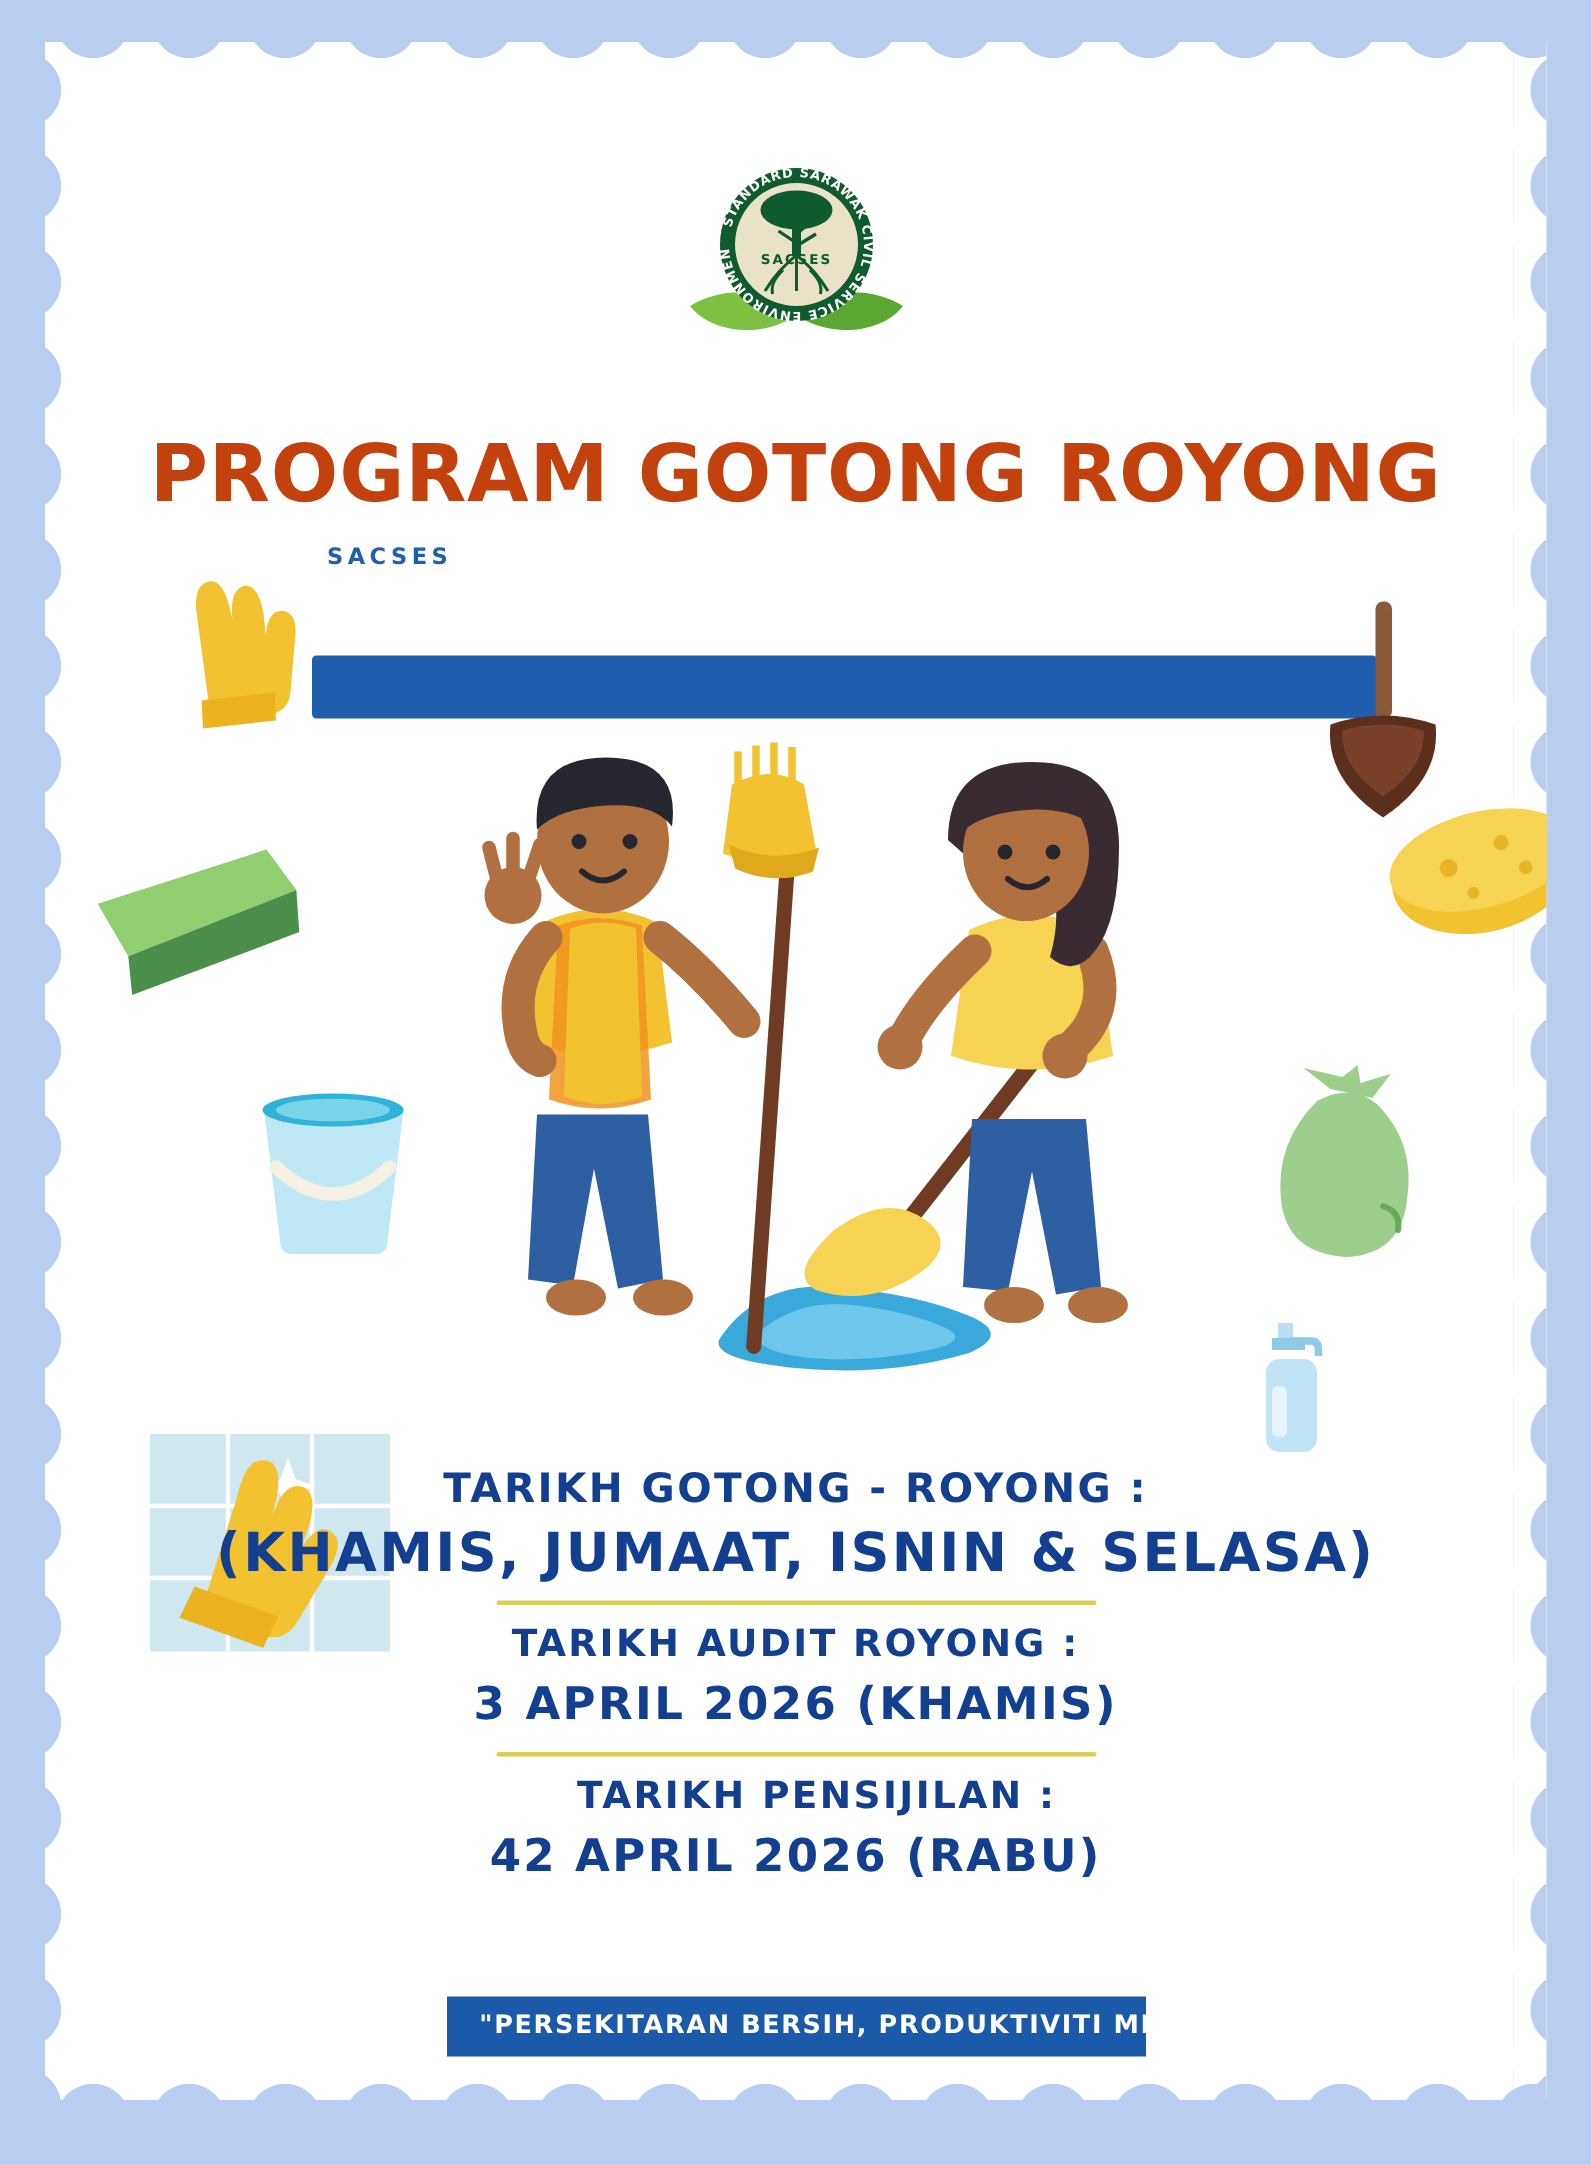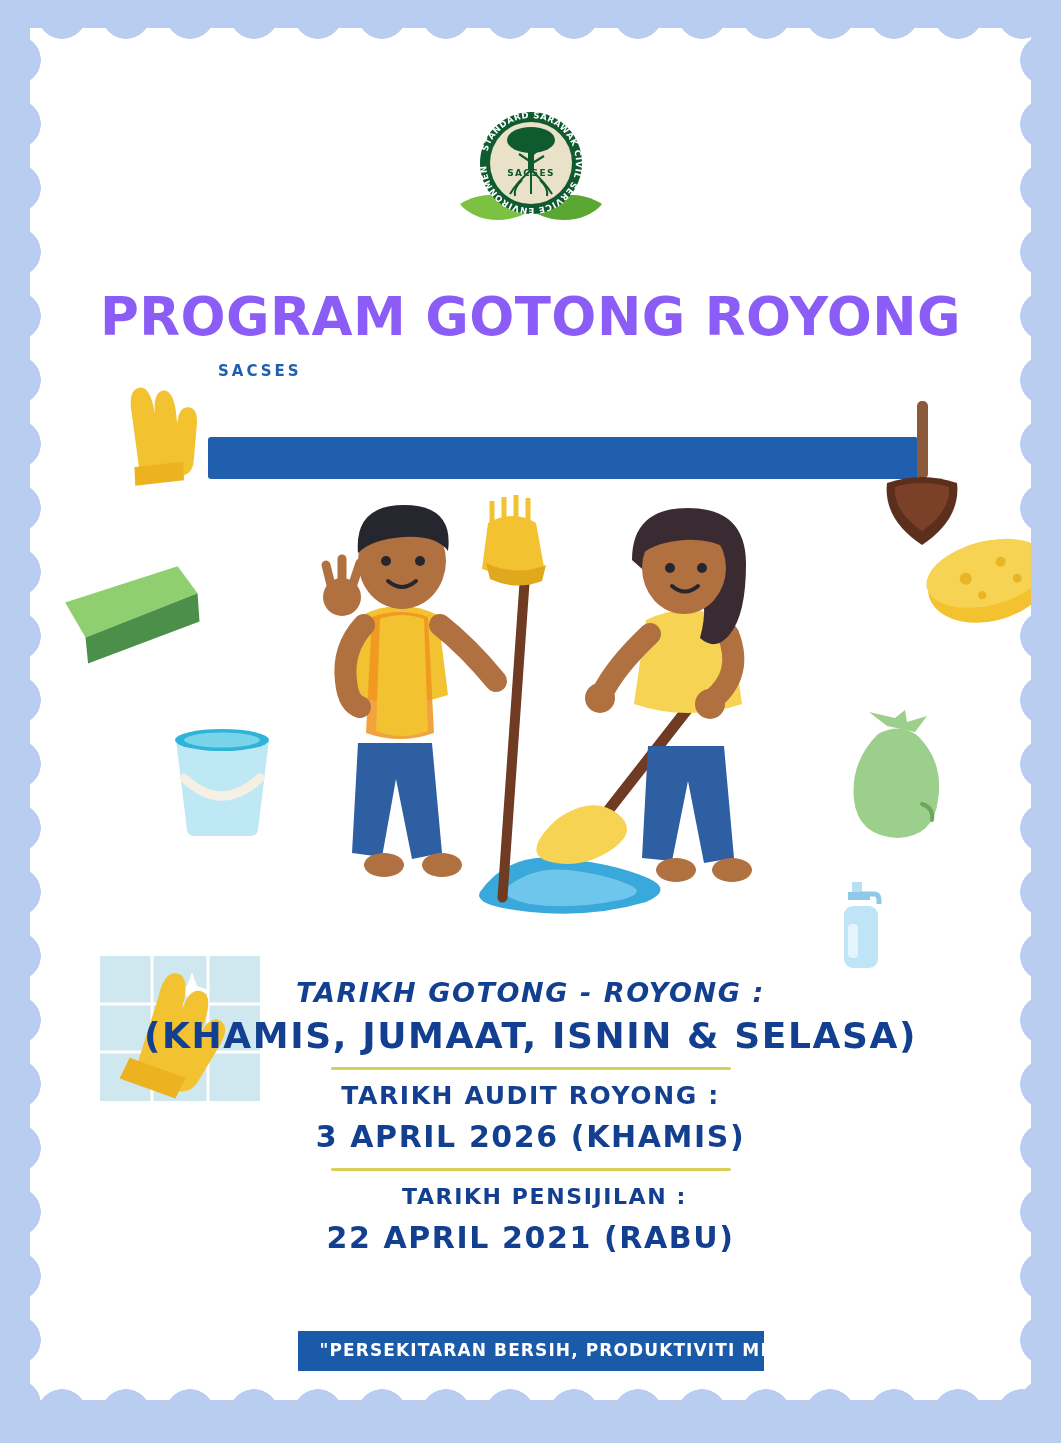--- a/index.html
+++ b/index.html
@@ -60,21 +60,21 @@
   }
 
   
   #title {
     position: absolute; left: 0; right: 0; top: 258px;
     text-align: center;
     font-family: "DejaVu Sans", sans-serif;
     font-weight: bold;
     font-size: 53px;
     letter-spacing: 0.5px;
-    color: #8b5cf6;
+    color: #c2410c;
     white-space: nowrap;
   }
   #subtitle {
     position: absolute; left: 188px; top: 334px;
     font-family: "DejaVu Sans", sans-serif;
     font-weight: bold;
     font-size: 15px;
     letter-spacing: 3px;
     color: #1f5fae;
   }
@@ -87,32 +87,32 @@
 
   
   #dates {
     position: absolute; left: 0; right: 0; top: 944px;
     text-align: center;
     color: #123f8f;
     font-family: "DejaVu Sans", sans-serif;
     font-weight: bold;
     letter-spacing: 1.6px;
   }
-  #dates .l1 { font-size: 27px; line-height: 42px; font-style: italic; }
+  #dates .l1 { font-size: 27px; line-height: 42px; }
   #dates .l2 { font-size: 30px; line-height: 44px; }
   #dates .l3 { font-size: 36px; line-height: 44px; }
   .rule {
     width: 400px; height: 3px;
     background: #d9cf57;
     margin: 9px auto 7px auto;
     border-radius: 2px;
   }
   #dates .a1 { font-size: 25px; line-height: 38px; }
   #dates .a2 { font-size: 30px; line-height: 44px; }
-  #dates .p1 { font-size: 22px; line-height: 38px; margin-left: 28px; }
+  #dates .p1 { font-size: 25px; line-height: 38px; margin-left: 28px; }
   #dates .p2 { font-size: 30px; line-height: 44px; }
 
   
   #tagline {
     position: absolute; left: 50%; top: 1303px;
     transform: translateX(-50%);
     background: #1a5aa8;
     color: #ffffff;
     padding: 9px 22px 11px 22px;
     font-family: "DejaVu Sans", sans-serif;
@@ -319,19 +319,19 @@
       <div class="l3">(KHAMIS, JUMAAT, ISNIN &amp; SELASA)</div>
 
       <div class="rule"></div>
 
       <div class="a1">TARIKH AUDIT ROYONG :</div>
       <div class="a2">3 APRIL 2026 (KHAMIS)</div>
 
       <div class="rule"></div>
 
       <div class="p1">TARIKH PENSIJILAN :</div>
-      <div class="p2">22 APRIL 2021 (RABU)</div>
+      <div class="p2">42 APRIL 2026 (RABU)</div>
     </div>
 
     <div id="tagline">"PERSEKITARAN BERSIH, PRODUKTIVITI MENING</div>
 
   </div>
 </div>
 
 </body></html>

